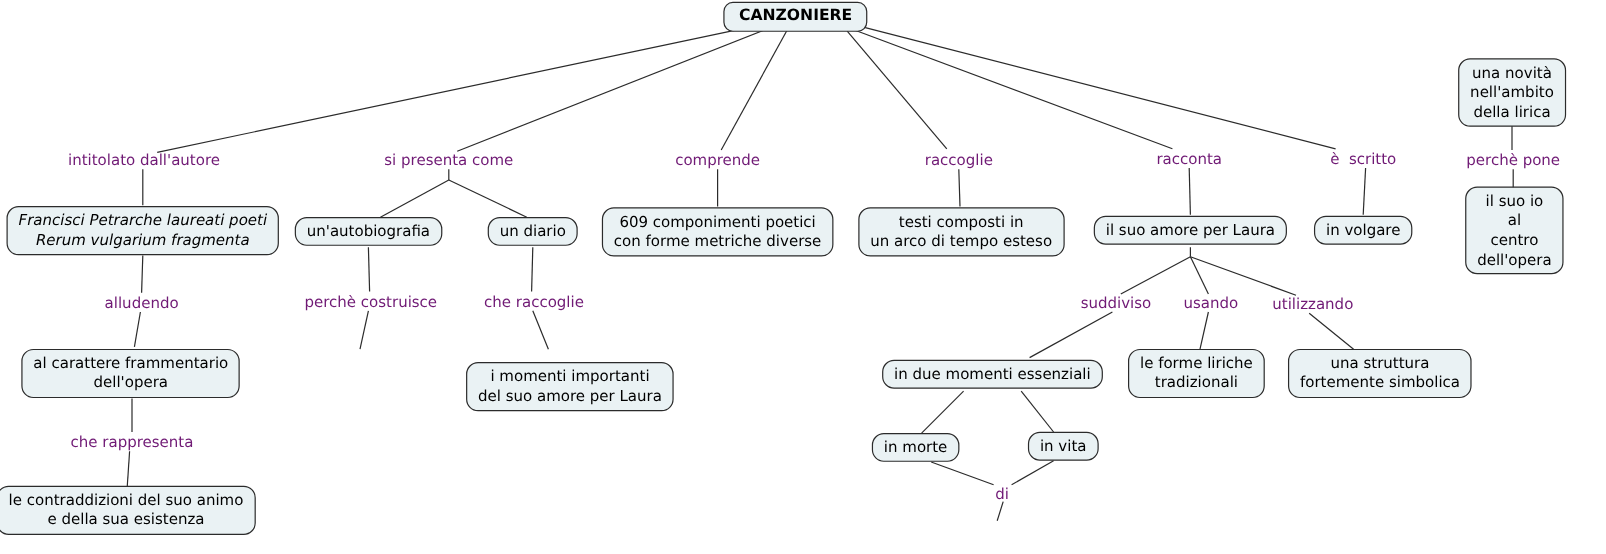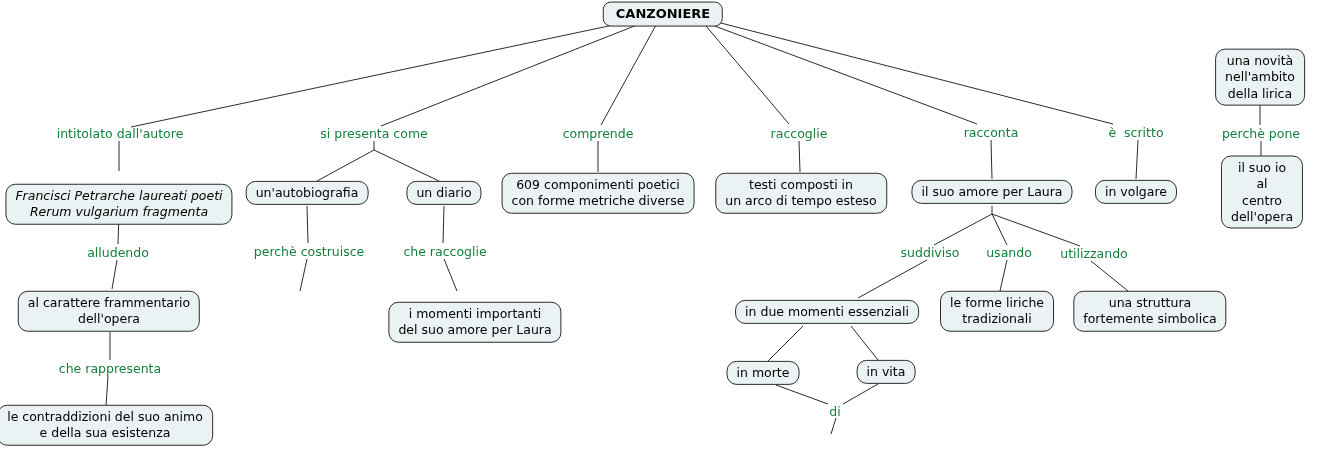--- a/index.html
+++ b/index.html
@@ -39,21 +39,21 @@
     font-weight: bold;
     font-size: 13px;
     padding: 3px 12px;
     border-radius: 8px;
   }
   .italic { font-style: italic; }
   .linker {
     position: absolute;
     transform: translate(-50%, -50%);
     font-size: 12.5px;
-    color: #15803d;
+    color: #701a75;
     white-space: pre;
     text-align: center;
   }
 </style>
 </head>
 <body>
 
 <div id="canvas">
 
   <svg id="edges" xmlns="http://www.w3.org/2000/svg">
@@ -91,21 +91,21 @@
     <line x1="803" y1="326" x2="768" y2="361"></line>
     <line x1="851" y1="326" x2="878" y2="360"></line>
     <line x1="776" y1="385" x2="828" y2="404"></line>
     <line x1="878" y1="384" x2="843" y2="404"></line>
     <line x1="836" y1="418" x2="831" y2="434"></line>
   </svg>
 
   <div class="concept root" style="left:663px; top:14px;">CANZONIERE</div>
 
   <div class="linker" style="left:120px; top:133px;">intitolato dall'autore</div>
-  <div class="concept italic" style="left:119px; top:192px;margin-top:12px;">Francisci Petrarche laureati poeti
+  <div class="concept italic" style="left:119px; top:192px;">Francisci Petrarche laureati poeti
 Rerum vulgarium fragmenta</div>
   <div class="linker" style="left:118px; top:252px;">alludendo</div>
   <div class="concept" style="left:109px; top:311px;">al carattere frammentario
 dell'opera</div>
   <div class="linker" style="left:110px; top:368px;">che rappresenta</div>
   <div class="concept" style="left:105px; top:425px;">le contraddizioni del suo animo
 e della sua esistenza</div>
 
   <div class="linker" style="left:374px; top:133px;">si presenta come</div>
   <div class="concept" style="left:307px; top:193px;">un'autobiografia</div>

